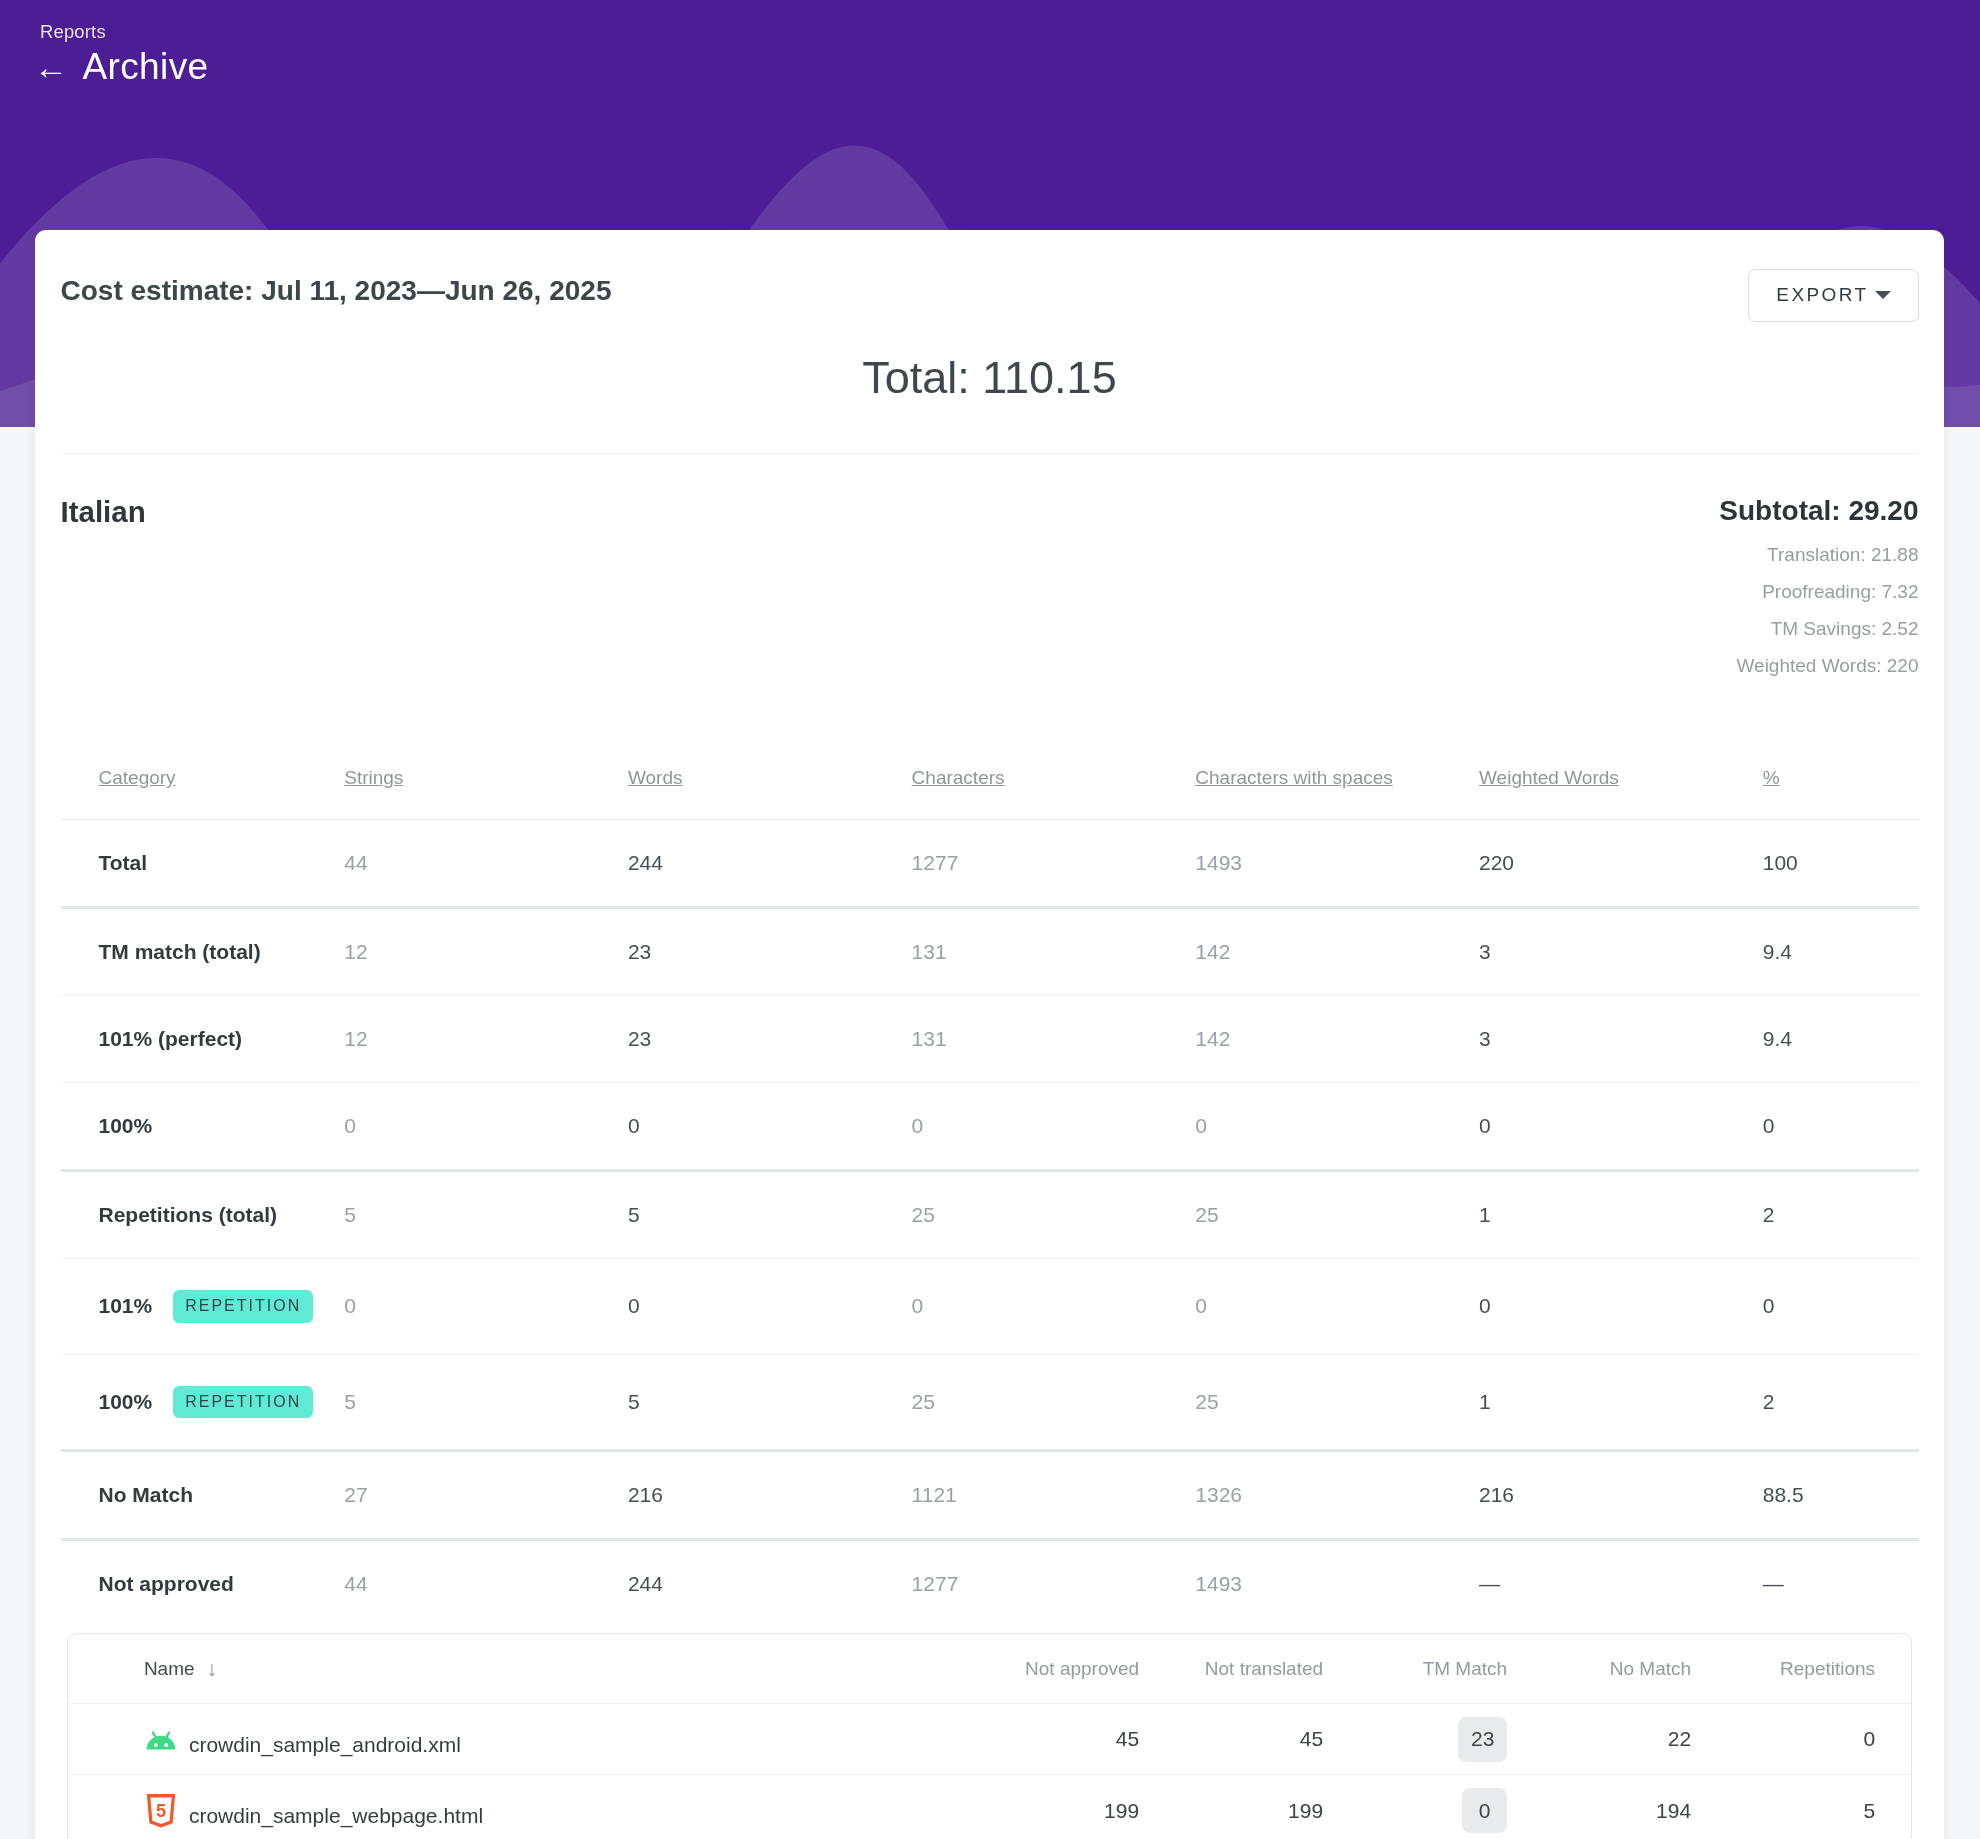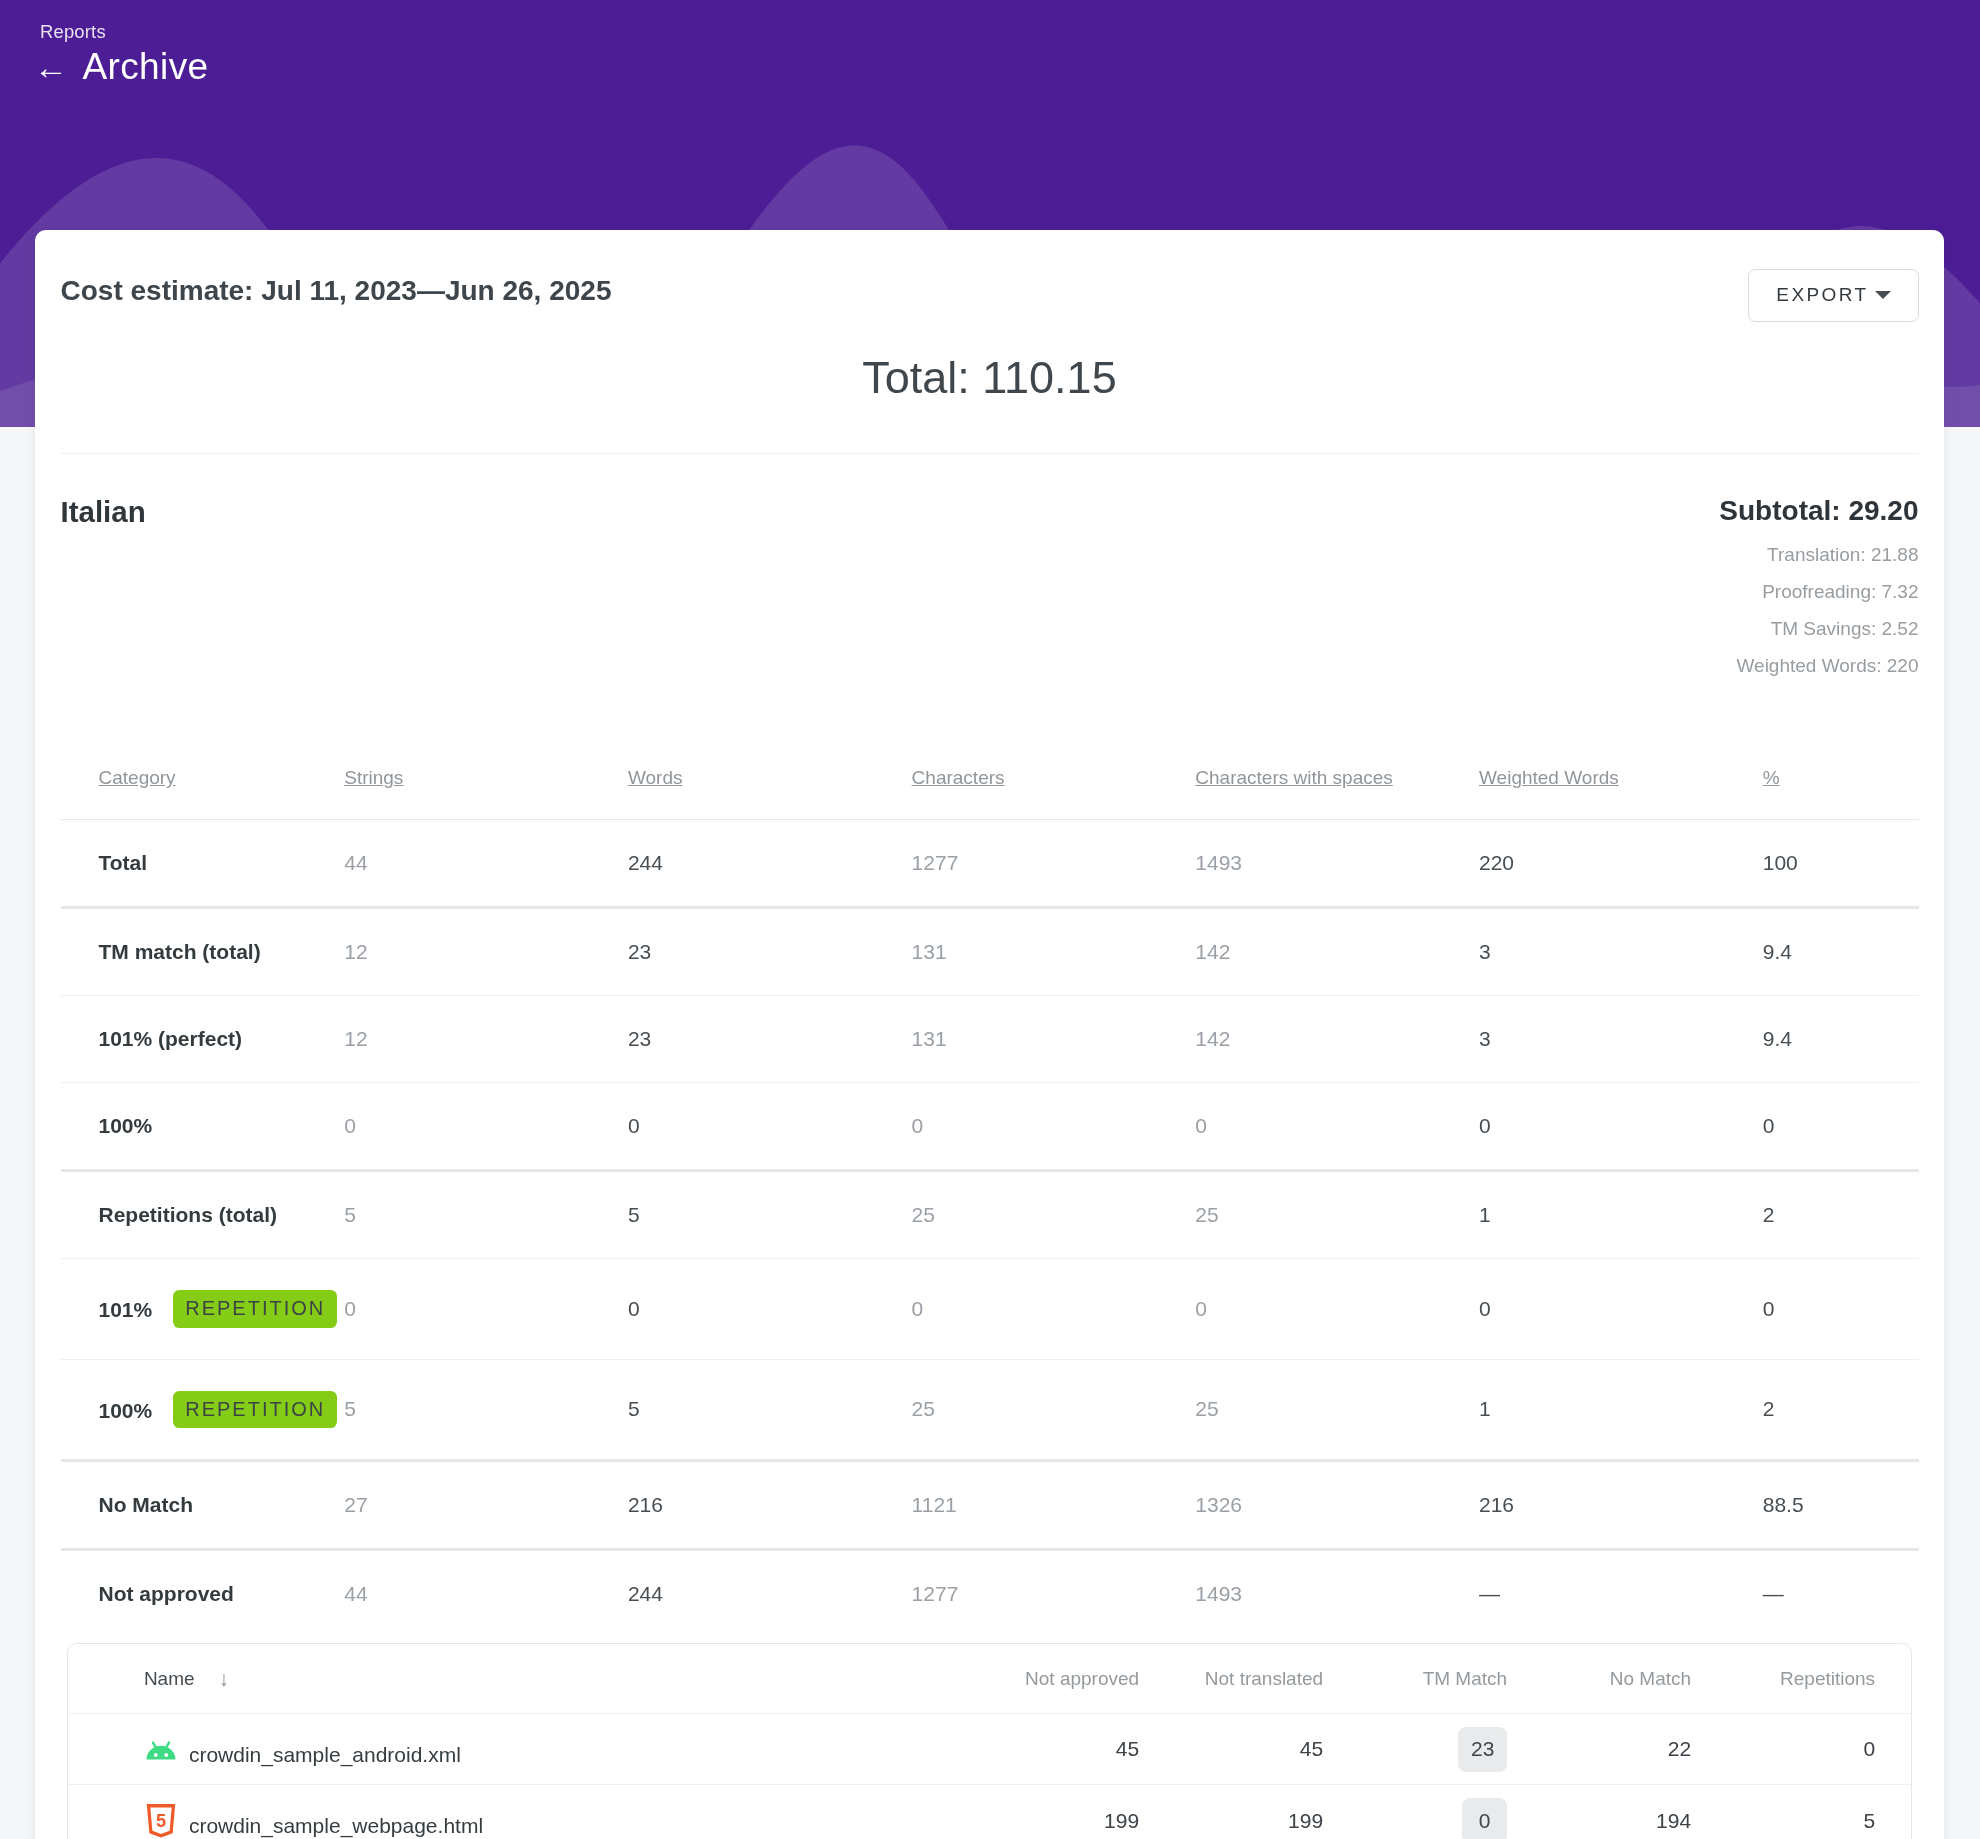--- a/index.html
+++ b/index.html
@@ -49,30 +49,30 @@
     padding:30px 0; border-bottom:1.6px solid #e5e8ea;text-decoration:underline; }
   table.cat th:first-child { padding-left:38px; }
   table.cat td { font-size:21px; padding:31px 0; color:#9aa0a5; }
   table.cat td.cat-name { padding-left:38px; color:#343b3f; font-weight:700;
     white-space:nowrap; }
   table.cat td:nth-child(3), table.cat td:nth-child(6),
   table.cat td:nth-child(7) { color:#474e53; }
   table.cat tbody tr { border-bottom:1.6px solid #eef0f2; }
   table.cat tbody tr.group-end { border-bottom:3.2px solid #e4e7e9; }
   table.cat tbody tr:last-child { border-bottom:none; }
-  .rep-badge { display:inline-block; margin-left:21px; background:#84cc16;
-    color:#3c4347; font-size:20px; letter-spacing:2px; border-radius:6.4px;
+  .rep-badge { display:inline-block; margin-left:21px; background:#5eead4;
+    color:#3c4347; font-size:16px; letter-spacing:2px; border-radius:6.4px;
     padding:7.2px 12px; font-weight:400; vertical-align:1.6px; }
 
   
   .files { margin:6.4px 6.4px 0; border:1.6px solid #e4e7e9; border-radius:9.6px;
     overflow:hidden; }
   .files-head { display:flex; align-items:center; padding:22.3px 36px 22.3px 76px;
     font-size:19px; color:#949a9e; }
-  .files-head .name-col { flex:1; display:flex; align-items:center; gap:24px;
+  .files-head .name-col { flex:1; display:flex; align-items:center; gap:12px;
     color:#454c51; font-weight:500; cursor:pointer; }
   .sort-arrow { color:#8d9296; font-size:21px; }
   .num-col { width:184px; text-align:right; }
   .file-row { display:flex; align-items:center; padding:12.8px 36px 12.8px 76px;
     border-top:1.6px solid #eef0f2; font-size:21px; color:#3c4247; cursor:pointer; }
   .file-row .name-col { flex:1; display:flex; align-items:flex-end; gap:11px;
     color:#363d41; font-weight:500; }
   .tm-badge { display:inline-block; background:#e8eaeb; border-radius:8px;
     padding:10.4px 12.8px; min-width:45px; text-align:center; color:#3f464b; }
   .file-icon { width:34px; height:35px; display:flex; align-items:center;

